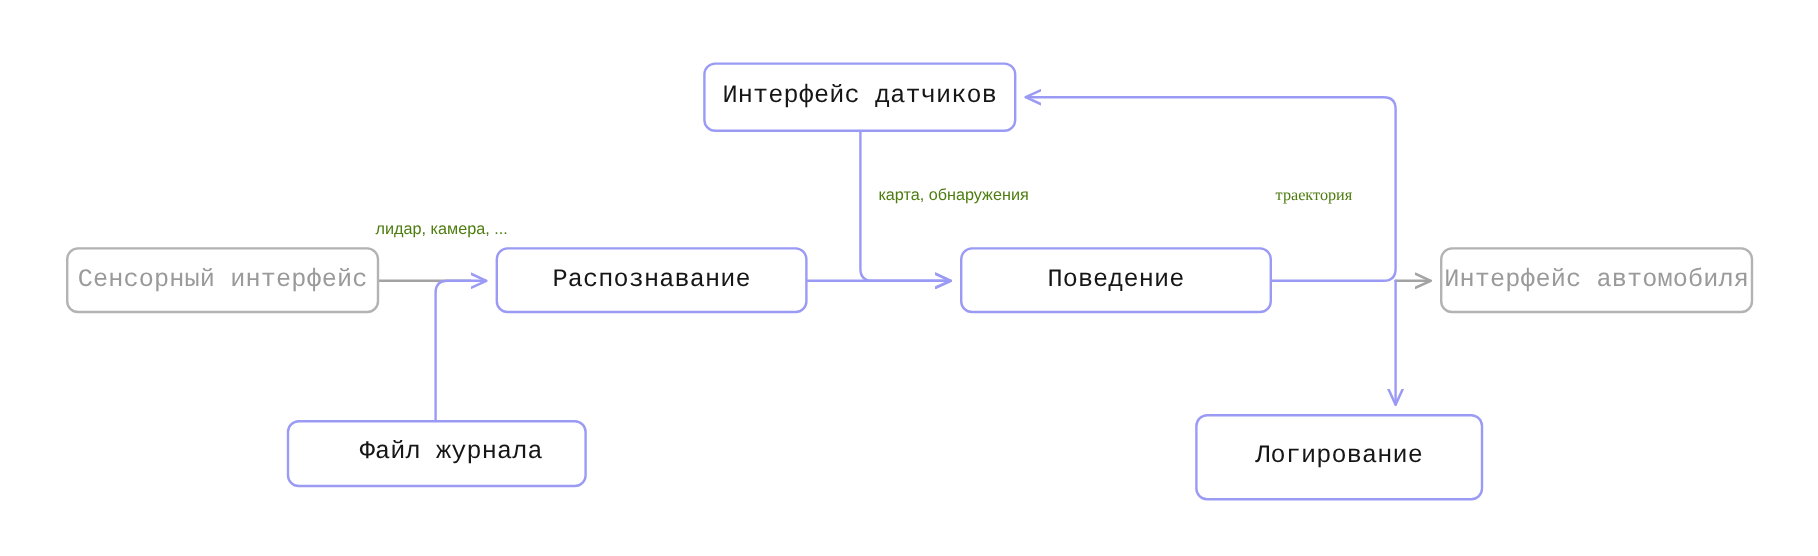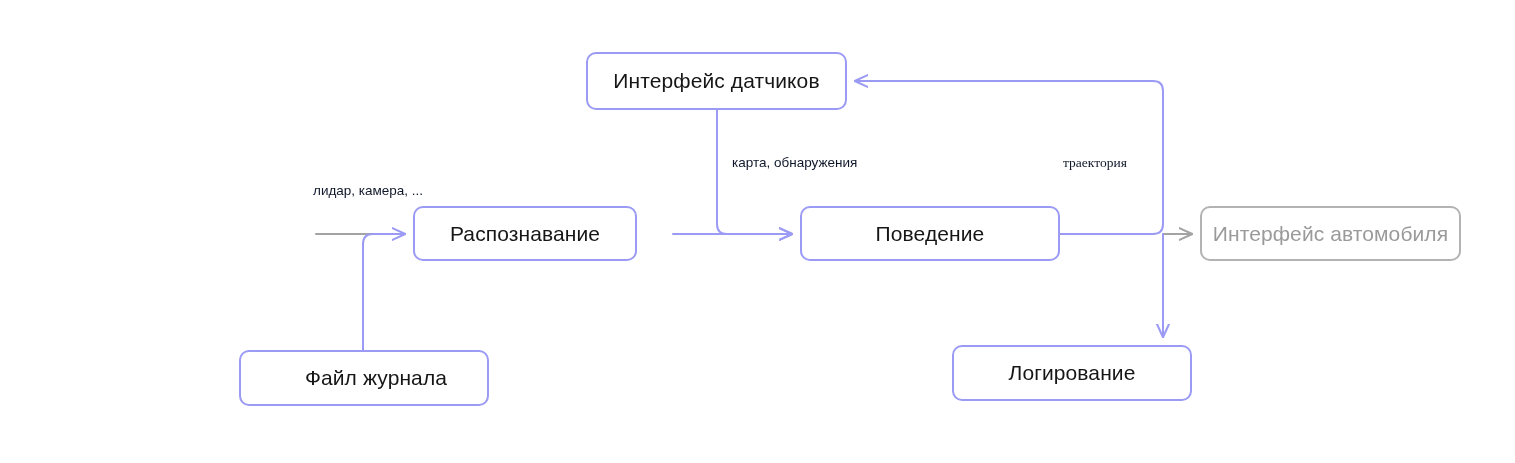--- a/index.html
+++ b/index.html
@@ -27,38 +27,39 @@
     box-sizing: border-box;
     display: flex;
     align-items: center;
     justify-content: center;
     border-radius: 10px;
     border-width: 2px;
     border-style: solid;
     background: #ffffff;
     text-align: right;
     line-height: 1.2;
+    font-family: Liberation Mono, monospace;
   }
   .node-primary {
     border-color: #9b9bf5;
     color: #161616;
   }
   .node-muted {
     border-color: #b3b3b3;
     color: #9a9a9a;
   }
   .node-label {
     font-size: 21px;
     letter-spacing: 0.1px;
     white-space: nowrap;
   }
   .edge-label {
     position: absolute;
     font-size: 13.5px;
-    color: #0f172a;
+    color: #4d7c0f;
     white-space: nowrap;
     line-height: 1;
   }
 </style>
 </head>
 <body>
 
 <div id="canvas">
 
   <svg id="edge-layer" viewBox="0 0 1515 463" width="1515" height="463" xmlns="http://www.w3.org/2000/svg">
@@ -83,38 +84,41 @@
 
     <path d="M 1163 234 L 1192 234" fill="none" stroke="#a3a3a3" stroke-width="2" stroke-linecap="round" marker-end="url(#arrow-gray)"></path>
 
     <path d="M 1163 234 L 1163 337" fill="none" stroke="#9b9bf5" stroke-width="2" stroke-linecap="round" marker-end="url(#arrow-purple)"></path>
   </svg>
 
   <div class="node node-primary" style="left:586px; top:52px; width:261px; height:58px;">
     <span class="node-label">Интерфейс датчиков</span>
   </div>
 
+  <div class="node node-muted" style="left:55px; top:206px; width:261px; height:55px;">
+    <span class="node-label">Сенсорный интерфейс</span>
+  </div>
 
-  <div class="node node-primary" style="left:413px; top:206px; width:224px; height:55px;">
+  <div class="node node-primary" style="left:413px; top:206px; width:260px; height:55px;">
     <span class="node-label">Распознавание</span>
   </div>
 
   <div class="node node-primary" style="left:800px; top:206px; width:260px; height:55px;">
     <span class="node-label">Поведение</span>
   </div>
 
   <div class="node node-muted" style="left:1200px; top:206px; width:261px; height:55px;">
     <span class="node-label">Интерфейс автомобиля</span>
   </div>
 
   <div class="node node-primary" style="left:239px; top:350px; width:250px; height:56px;padding-left:24px;">
     <span class="node-label">Файл журнала</span>
   </div>
 
-  <div class="node node-primary" style="left:952px; top:345px; width:240px; height:56px;">
+  <div class="node node-primary" style="left:996px; top:345px; width:240px; height:72px;">
     <span class="node-label">Логирование</span>
   </div>
 
   <div class="edge-label" style="left:313px; top:184px;">лидар, камера, ...</div>
   <div class="edge-label" style="left:732px; top:156px;">карта, обнаружения</div>
   <div class="edge-label" style="left:1063px; top:156px;font-family:Liberation Serif, serif;">траектория</div>
 
 </div>
 
 </body></html>

